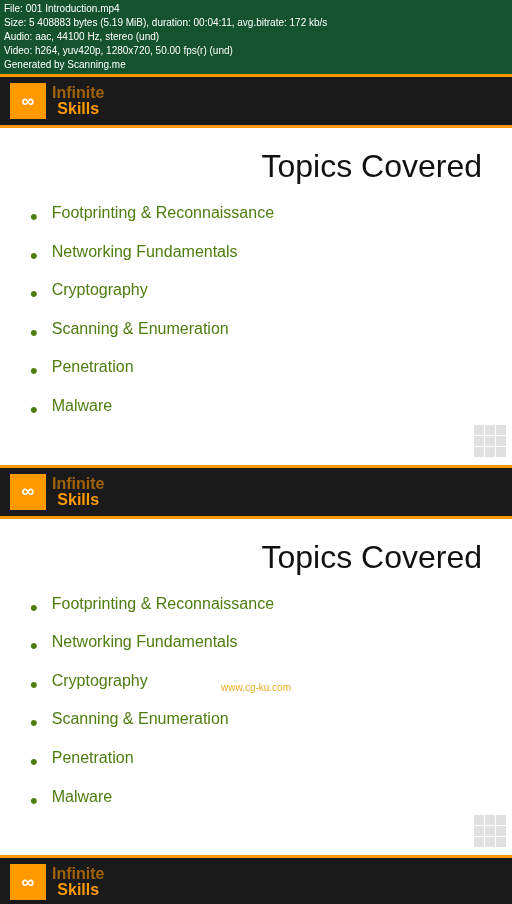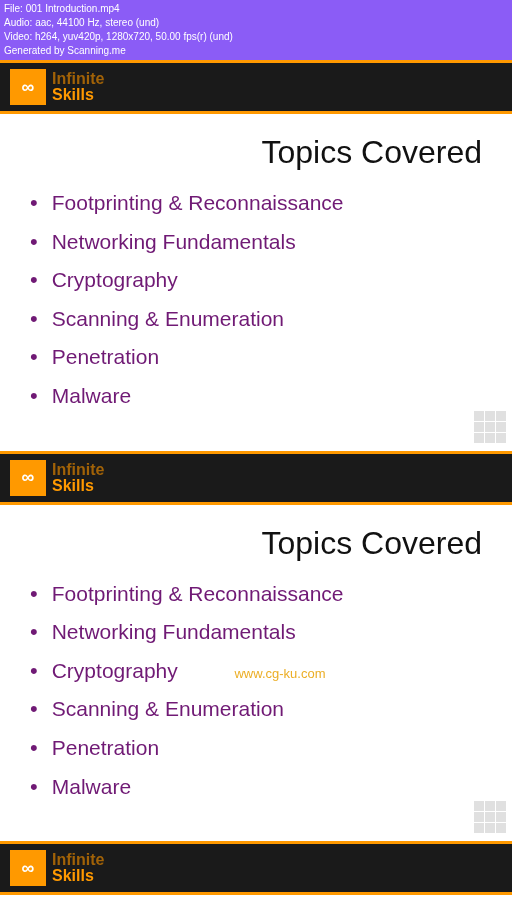--- a/index.html
+++ b/index.html
@@ -10,21 +10,21 @@
 
     body {
       width: 512px;
       min-height: 904px;
       font-family: Arial, sans-serif;
       background: #fff;
       overflow-x: hidden;
     }
 
     .top-bar {
-      background: #8b5cf6;
+      background: #14532d;
       color: #fff;
       font-size: 10px;
       padding: 2px 4px;
       line-height: 1.4;
     }
 
     .logo-bar {
       background: #1a1a1a;
       padding: 6px 10px;
       display: flex;
@@ -61,20 +61,21 @@
       font-size: 16px;
       font-weight: bold;
       line-height: 1;
     }
 
     .logo-text .skills {
       color: #f90;
       font-size: 16px;
       font-weight: bold;
       line-height: 1;
+      text-align: center;
     }
 
     .slide {
       background: #fff;
       padding: 20px 30px 30px 30px;
       position: relative;
     }
 
     .slide-title {
       text-align: right;
@@ -85,22 +86,22 @@
     }
 
     .topic-list {
       list-style: none;
       padding: 0;
     }
 
     .topic-list li {
       display: flex;
       align-items: flex-start;
-      font-size: 21px;
-      color: #701a75;
+      font-size: 16px;
+      color: #4d7c0f;
       margin-bottom: 10px;
       line-height: 1.3;
     }
 
     .topic-list li::before {
       content: '•';
       margin-right: 14px;
       font-size: 22px;
       flex-shrink: 0;
     }
@@ -122,36 +123,36 @@
     .watermark-cell {
       width: 10px;
       height: 10px;
       background: #999;
       opacity: 0.6;
     }
 
     .cg-ku-watermark {
       position: absolute;
       color: #e8a000;
-      font-size: 13px;
+      font-size: 10px;
       font-weight: normal;
       opacity: 0.85;
       top: 50%;
       left: 50%;
       transform: translate(-50%, -50%);
       pointer-events: none;
       white-space: nowrap;
-      margin-left: 24px;
     }
   </style>
 </head>
 <body>
 
 <div class="top-bar">
   <div>File: 001 Introduction.mp4</div>
+  <div>Size: 5 408883 bytes (5.19 MiB), duration: 00:04:11, avg.bitrate: 172 kb/s</div>
   <div>Audio: aac, 44100 Hz, stereo (und)</div>
   <div>Video: h264, yuv420p, 1280x720, 50.00 fps(r) (und)</div>
   <div>Generated by Scanning.me</div>
 </div>
 
 <div class="logo-bar">
   <div class="logo-box">
     <div class="logo-icon">∞</div>
     <div class="logo-text">
       <span class="infinite">Infinite</span>

